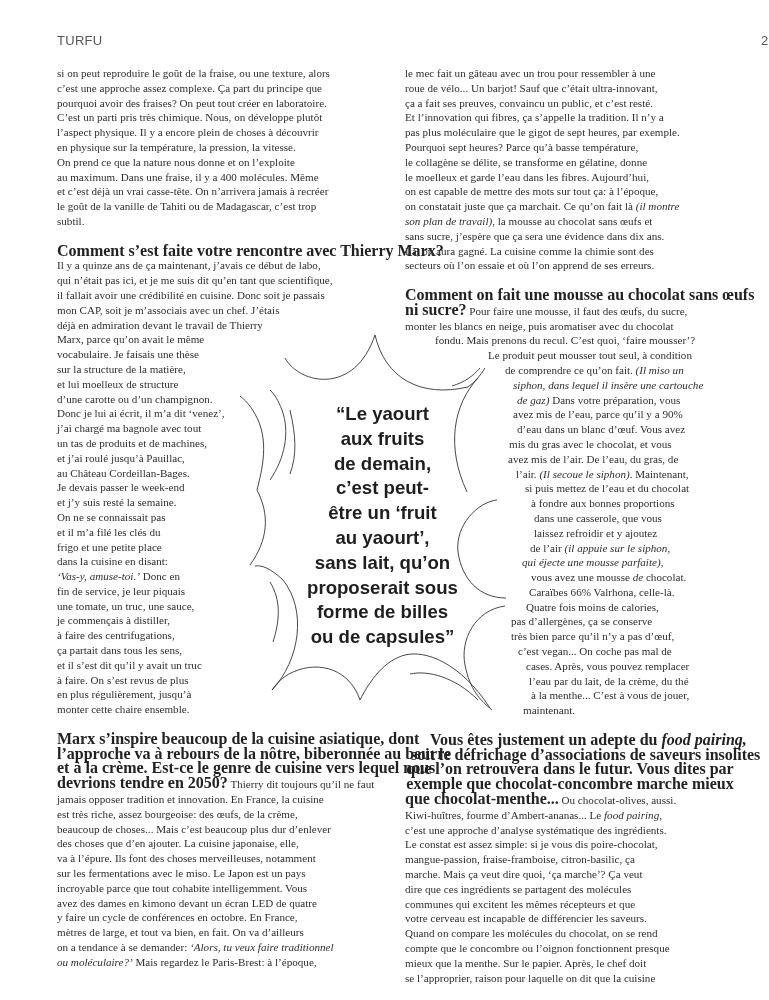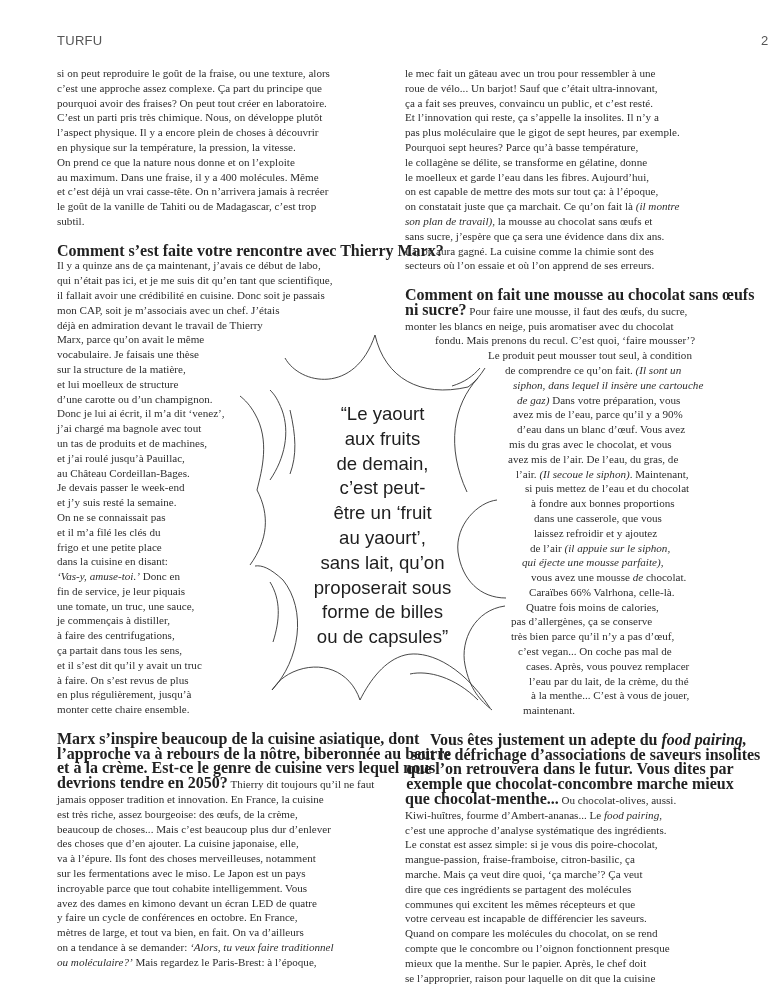--- a/index.html
+++ b/index.html
@@ -7,21 +7,21 @@
   .running-head { position: absolute; top: 33px; font-family: "Liberation Sans", sans-serif; font-size: 13px; letter-spacing: 0.3px; color: #555; }
   .rh-left { left: 57px; }
   .rh-right { left: 761px; }
   .col { position: absolute; font-family: "Liberation Serif", serif; font-size: 11.1px; line-height: 14.8px; color: #2e2e2e; }
   .col-left { left: 57px; top: 66px; width: 330px; }
   .col-right { left: 405px; top: 66px; width: 330px; }
   .line { display: block; white-space: nowrap; }
   .q { font-family: Liberation Serif, serif; font-weight: bold; font-size: 16px; color: #222; text-align: center; }
   em { font-style: italic; }
   .gap { display: block; height: 14.8px; }
-  .pullquote { position: absolute; left: 300px; top: 402px; width: 165px; text-align: center; font-family: "Liberation Sans", sans-serif; font-weight: normal; font-size: 18.6px; line-height: 24.8px; color: #1e1e1e; }
+  .pullquote { position: absolute; left: 300px; top: 402px; width: 165px; text-align: center; font-family: "Liberation Sans", sans-serif; font-weight: bold; font-size: 18.6px; line-height: 24.8px; color: #1e1e1e; }
   .pq-line { display: block; white-space: nowrap; }
   svg.cloud { position: absolute; left: 0; top: 0; width: 769px; height: 1000px; pointer-events: none; }
   svg.cloud path { fill: none; stroke: #333; stroke-width: 0.9; }
 </style>
 </head>
 <body>
 
 <div class="running-head rh-left">TURFU</div>
 <div class="running-head rh-right">21</div>
 
@@ -124,40 +124,40 @@
   <span class="pq-line">proposerait sous</span>
   <span class="pq-line">forme de billes</span>
   <span class="pq-line">ou de capsules”</span>
 </div>
 
 <div class="col col-right">
   <div>
     <span class="line">le mec fait un gâteau avec un trou pour ressembler à une</span>
     <span class="line">roue de vélo... Un barjot! Sauf que c’était ultra-innovant,</span>
     <span class="line">ça a fait ses preuves, convaincu un public, et c’est resté.</span>
-    <span class="line">Et l’innovation qui reste, ça s’appelle la insolites. Il n’y a</span>
+    <span class="line">Et l’innovation qui fibres, ça s’appelle la tradition. Il n’y a</span>
     <span class="line">pas plus moléculaire que le gigot de sept heures, par exemple.</span>
     <span class="line">Pourquoi sept heures? Parce qu’à basse température,</span>
     <span class="line">le collagène se délite, se transforme en gélatine, donne</span>
     <span class="line">le moelleux et garde l’eau dans les fibres. Aujourd’hui,</span>
     <span class="line">on est capable de mettre des mots sur tout ça: à l’époque,</span>
     <span class="line"><span>on constatait juste que ça marchait. Ce qu’on fait là </span><em>(il montre</em></span>
     <span class="line"><em>son plan de travail)</em><span>, la mousse au chocolat sans œufs et</span></span>
     <span class="line">sans sucre, j’espère que ça sera une évidence dans dix ans.</span>
     <span class="line">Là, on aura gagné. La cuisine comme la chimie sont des</span>
     <span class="line">secteurs où l’on essaie et où l’on apprend de ses erreurs.</span>
   </div>
   <span class="gap"></span>
   <div>
     <span class="line q">Comment on fait une mousse au chocolat sans œufs</span>
     <span class="line"><span class="q">ni sucre?</span><span> Pour faire une mousse, il faut des œufs, du sucre,</span></span>
     <span class="line">monter les blancs en neige, puis aromatiser avec du chocolat</span>
     <span class="line" style="padding-left:30px">fondu. Mais prenons du recul. C’est quoi, ‘faire mousser’?</span>
     <span class="line" style="padding-left:83px">Le produit peut mousser tout seul, à condition</span>
-    <span class="line" style="padding-left:100px"><span>de comprendre ce qu’on fait. </span><em>(Il sont un</em></span>
+    <span class="line" style="padding-left:100px"><span>de comprendre ce qu’on fait. </span><em>(Il miso un</em></span>
     <span class="line" style="padding-left:108px"><em>siphon, dans lequel il insère une cartouche</em></span>
     <span class="line" style="padding-left:112px"><em>de gaz)</em><span> Dans votre préparation, vous</span></span>
     <span class="line" style="padding-left:108px">avez mis de l’eau, parce qu’il y a 90%</span>
     <span class="line" style="padding-left:112px">d’eau dans un blanc d’œuf. Vous avez</span>
     <span class="line" style="padding-left:104px">mis du gras avec le chocolat, et vous</span>
     <span class="line" style="padding-left:103px">avez mis de l’air. De l’eau, du gras, de</span>
     <span class="line" style="padding-left:111px"><span>l’air. </span><em>(Il secoue le siphon)</em><span>. Maintenant,</span></span>
     <span class="line" style="padding-left:120px">si puis mettez de l’eau et du chocolat</span>
     <span class="line" style="padding-left:126px">à fondre aux bonnes proportions</span>
     <span class="line" style="padding-left:129px">dans une casserole, que vous</span>

